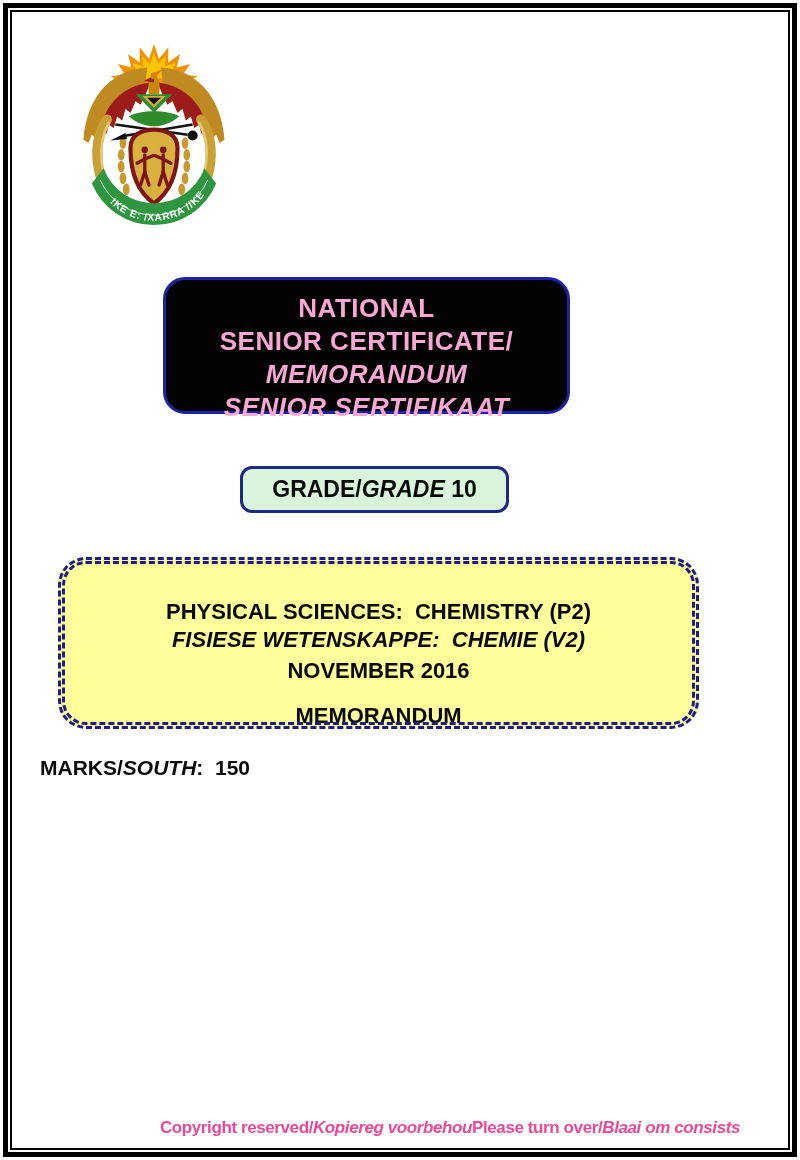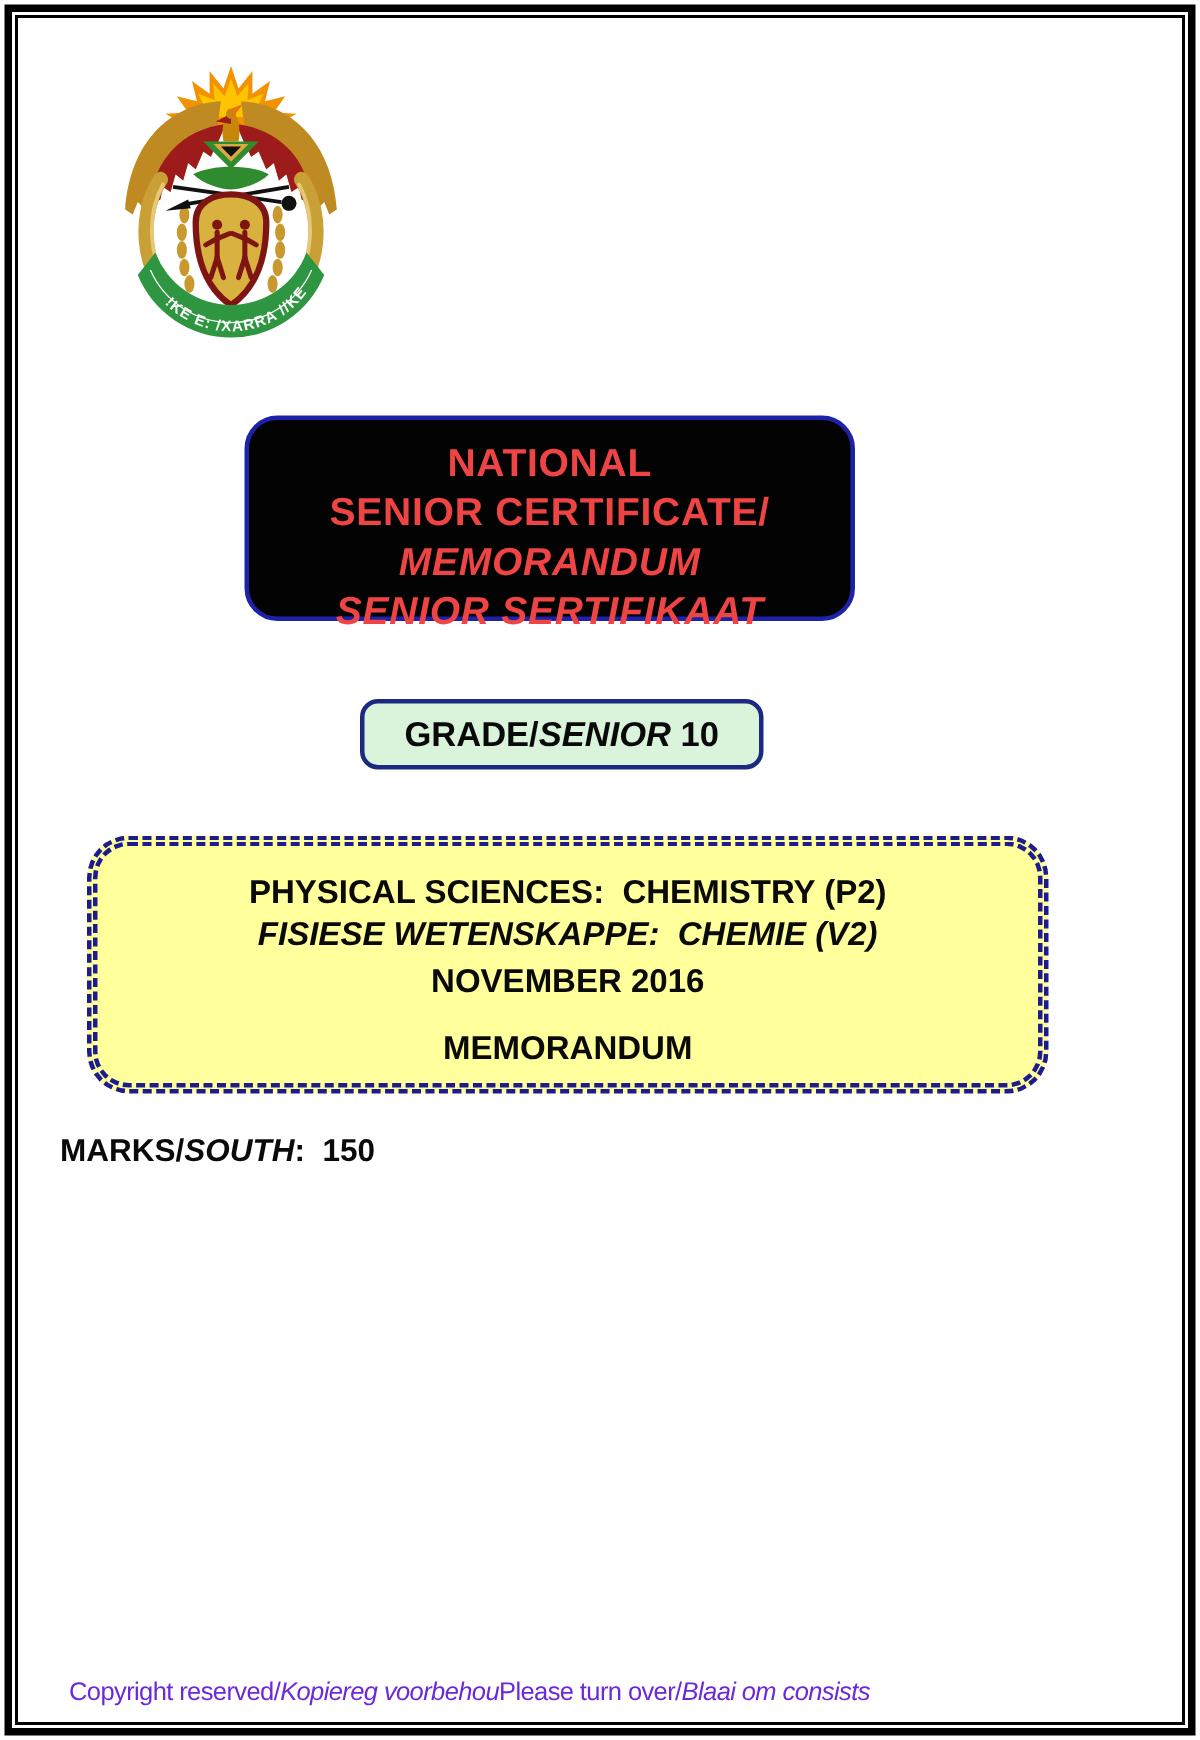--- a/index.html
+++ b/index.html
@@ -14,49 +14,49 @@
   .logo { position:absolute; left:70px; top:38px; width:168px; height:190px; }
   .wordmark-block { position:absolute; left:258px; top:76px; }
   .wordmark { font-size:44px; line-height:48px; color:#141414; letter-spacing:0px; }
   .wordmark-rule { width:348px; height:3px; background:#1a1a1a; margin-top:5px; }
   .dept { margin-top:8px; font-size:23px; line-height:27px; color:#141414; }
   .dept-bold { font-weight:bold; }
 
   
   .nsc-box { position:absolute; left:163px; top:277px; width:407px; height:137px;
              background:#030303; border:3px solid #1e22a8; border-radius:22px;
-             color:#ef4444; text-align:center; font-weight:bold; font-size:26px; line-height:33px;
+             color:#f9a8d4; text-align:center; font-weight:bold; font-size:26px; line-height:33px;
              padding-top:12px; letter-spacing:.5px; }
   .italic { font-style:italic; }
 
   
   .grade-box { position:absolute; left:240px; top:466px; width:269px; height:47px;
                background:#d9f4da; border:3px solid #1b2a80; border-radius:12px;
                text-align:center; font-weight:bold; font-size:23px; line-height:41px;
                color:#0a0a0a; white-space:pre; }
 
   
   .subject-box { position:absolute; left:58px; top:557px; width:641px; height:172px;
                  background:#ffff9b; border:3px dashed #1c1c8f; border-radius:28px;
                  text-align:center; font-weight:bold; font-size:22px; color:#0a0a0a; }
   .subject-box .dash-inner { position:absolute; inset:1px; border:3px dashed #1c1c8f;
                  border-radius:24px; pointer-events:none; }
   .subject-line { white-space:pre; line-height:28px; }
-  .subject-line1 { margin-top:21px; }
+  .subject-line1 { margin-top:38px; }
   .subject-date { margin-top:3px; line-height:28px; }
   .subject-type { margin-top:17px; line-height:28px; }
 
   .marks-line { position:absolute; left:40px; top:756px; font-weight:bold; font-size:21px;
                 color:#0a0a0a; white-space:pre; }
 
   .memo-note { position:absolute; left:0; top:896px; width:800px; text-align:center;
                font-weight:bold; font-size:19px; line-height:24px; color:#0a0a0a; }
 
   .footer { position:absolute; left:46px; right:60px; top:1118px; display:flex;
-            justify-content:flex-start; font-size:17px; letter-spacing:-0.4px; color:#6d28d9; }
+            justify-content:flex-end; font-size:17px; letter-spacing:-0.4px; color:#ec4899;font-weight:bold; }
 </style>
 </head>
 <body>
 
 <div class="page">
   <div class="frame-outer"></div>
   <div class="frame-inner"></div>
 
   <svg class="logo" viewBox="0 0 200 224">
 
@@ -144,21 +144,21 @@
   </svg>
 
 
   <div class="nsc-box">
     <div>NATIONAL</div>
     <div>SENIOR CERTIFICATE/</div>
     <div class="italic">MEMORANDUM</div>
     <div class="italic">SENIOR SERTIFIKAAT</div>
   </div>
 
-  <div class="grade-box"><span>GRADE/</span><span class="italic">SENIOR</span><span> 10</span></div>
+  <div class="grade-box"><span>GRADE/</span><span class="italic">GRADE</span><span> 10</span></div>
 
   <div class="subject-box">
     <div class="dash-inner"></div>
     <div class="subject-line subject-line1">PHYSICAL SCIENCES:  CHEMISTRY (P2)</div>
     <div class="subject-line italic">FISIESE WETENSKAPPE:  CHEMIE (V2)</div>
     <div class="subject-date">NOVEMBER 2016</div>
     <div class="subject-type">MEMORANDUM</div>
   </div>
 
   <div class="marks-line"><span>MARKS/</span><span class="italic">SOUTH</span><span>:  150</span></div>

